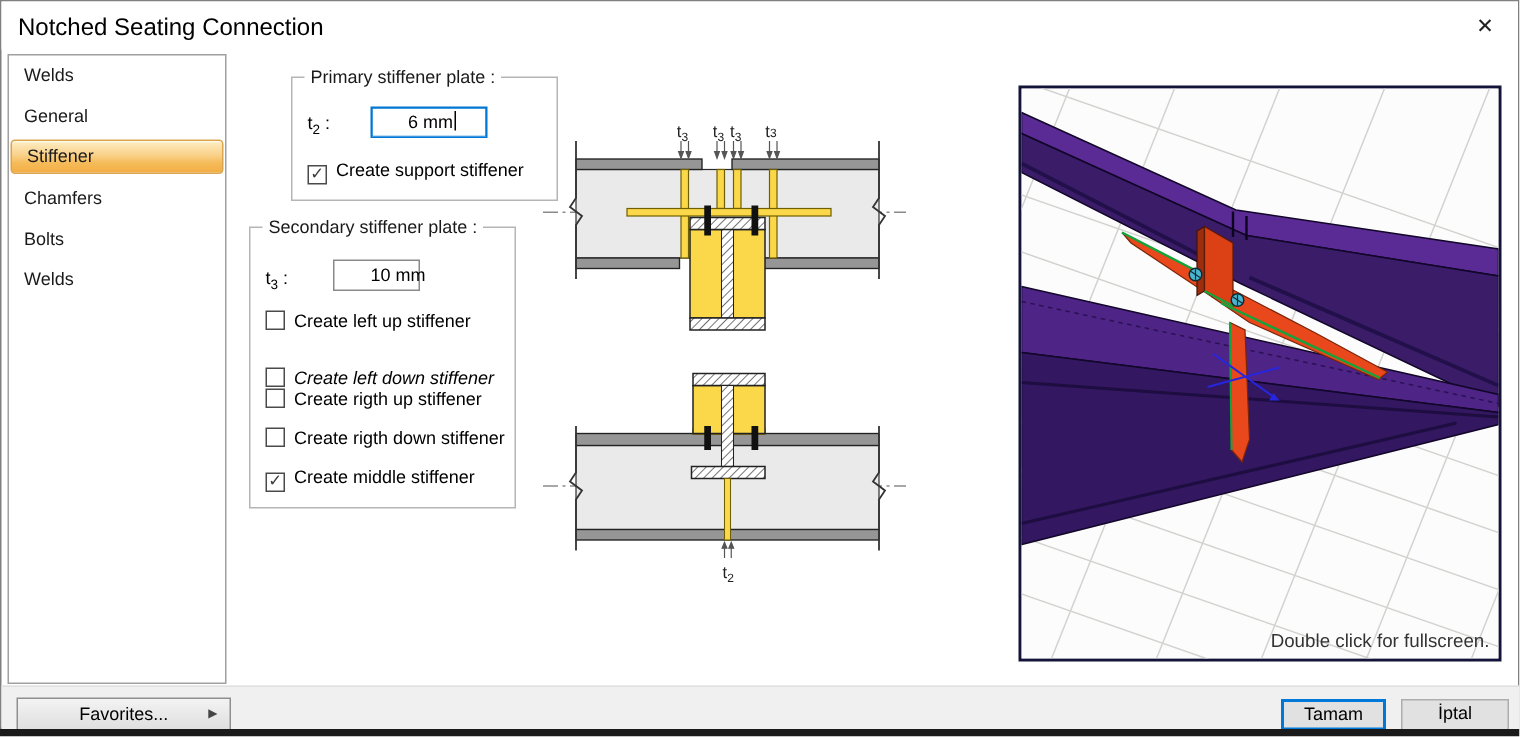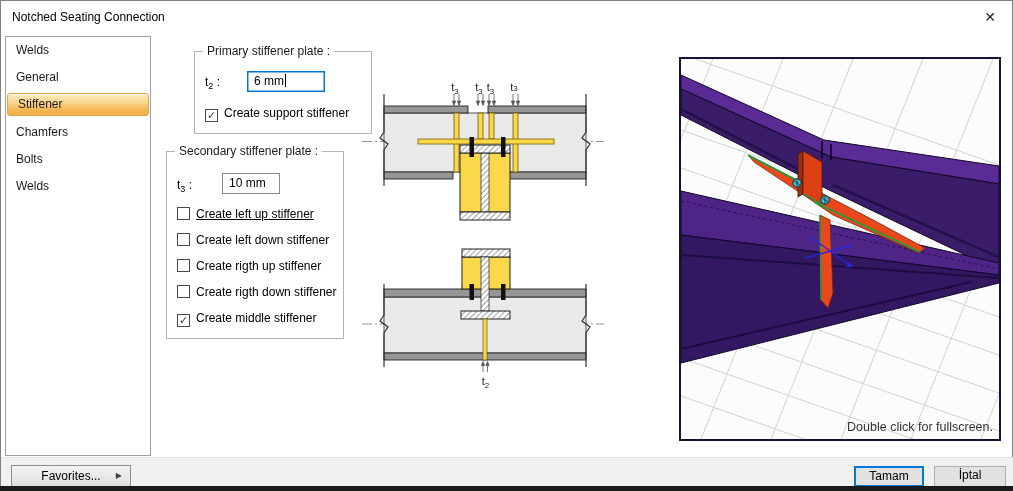--- a/index.html
+++ b/index.html
@@ -3,60 +3,60 @@
 <meta charset="utf-8">
 <style>
   html,body{margin:0;padding:0;}
   body{
     width:1013px;height:491px;position:relative;overflow:hidden;
     font-family:"Liberation Sans", sans-serif;background:#fff;font-size:12px;color:#000;
   }
   .window{position:absolute;left:0;top:0;width:1013px;height:486px;background:#ffffff;
     border:1px solid #808080;box-sizing:border-box;}
   .titlebar{position:absolute;left:0;top:0;width:100%;height:32px;background:#fff;}
-  .title{position:absolute;left:11px;top:9px;font-size:12px;color:#000;}
+  .title{position:absolute;left:11px;top:9px;font-size:16px;color:#000;}
   .close-btn{position:absolute;right:10px;top:5px;width:24px;height:22px;text-align:center;
     font-size:14px;line-height:22px;color:#222;cursor:default;}
   
   .sidebar{position:absolute;left:4px;top:35px;width:146px;height:420px;background:#fff;
     border:1px solid #a0a0a0;box-sizing:border-box;}
   .side-item{position:relative;height:27px;line-height:27px;padding-left:10px;color:#1a1a1a;}
   .side-item.selected{
     margin:0 1px;border:1px solid #dba550;border-radius:3px;height:21px;line-height:21px;
     margin-top:2px;margin-bottom:3px;
     background:linear-gradient(#fdeec4 0%, #f9d189 45%, #f5bb59 70%, #f3ae45 100%);
     box-shadow:inset 0 1px 0 rgba(255,255,255,.6);
   }
   
   .groupbox{position:absolute;border:1px solid #b5b5b5;background:#fff;box-sizing:border-box;}
   .groupbox .gb-title{position:absolute;top:-8px;left:8px;background:#fff;padding:0 4px;color:#1a1a1a;}
   #group-primary{left:165px;top:50px;width:178px;height:83px;margin-left:28px;}
   #group-secondary{left:165px;top:150px;width:178px;height:188px;}
   .param{position:absolute;color:#000;}
   .param sub{font-size:9px;}
   .fake-input{position:absolute;background:#fff;box-sizing:border-box;height:21px;line-height:19px;
-    padding-left:6px;white-space:nowrap;}
+    padding-left:24px;white-space:nowrap;}
   .fake-input.focused{border:1px solid #0077d4;box-shadow:0 0 0 0.5px #0077d4 inset;}
   .fake-input.normal{border:1px solid #8a8a8a;}
   .caret{display:inline-block;width:1px;height:13px;background:#000;vertical-align:-2px;margin-left:1px;}
   .cb-row{position:absolute;left:10px;height:15px;line-height:15px;white-space:nowrap;}
   .cb{display:inline-block;width:13px;height:13px;border:1px solid #4a4a4a;background:#fff;
     box-sizing:border-box;vertical-align:-2px;font-size:11px;line-height:10px;text-align:center;color:#3a3a3a;}
   .cb-label{margin-left:6px;}
   
   #diagram{position:absolute;left:355px;top:57px;}
   
   #preview3d{position:absolute;left:678px;top:56px;width:322px;height:384px;
     border:2px solid #14143a;box-sizing:border-box;background:#fcfcfc;}
   
   .footer{position:absolute;left:0;top:456px;width:1013px;height:30px;background:#f0f0f0;
     border-top:1px solid #e0e0e0;box-sizing:border-box;}
   .btn{position:absolute;box-sizing:border-box;text-align:center;font-size:12px;color:#000;
     background:#e1e1e1;border:1px solid #adadad;}
-  #btn-favorites{left:10px;top:7px;width:120px;height:22px;line-height:20px;
+  #btn-favorites{left:10px;top:7px;width:143px;height:22px;line-height:20px;
     background:linear-gradient(#f3f3f3,#dfdfdf);border:1px solid #8f8f8f;}
   #btn-favorites .arrow{position:absolute;right:8px;top:0px;font-size:8px;color:#444;line-height:20px;}
   #btn-ok{left:853px;top:8px;width:70px;height:21px;line-height:17px;border:2px solid #0078d7;}
   #btn-cancel{left:933px;top:8px;width:72px;height:21px;line-height:17px;}
   .bottom-dark{position:absolute;left:0;top:486px;width:1013px;height:5px;background:#1a1a1a;}
   text{font-family:"Liberation Sans", sans-serif;}
 </style>
 </head>
 <body>
 
@@ -82,24 +82,24 @@
     <div class="fake-input focused" style="left:52px;top:19px;width:78px;"><span>6 mm</span><span class="caret"></span></div>
     <div class="cb-row" style="top:54px;">
       <span class="cb"><span>✓</span></span><span class="cb-label">Create support stiffener</span>
     </div>
   </div>
 
   <div class="groupbox" id="group-secondary">
     <span class="gb-title">Secondary stiffener plate :</span>
     <span class="param" style="left:10px;top:26px;"><span>t</span><sub>3</sub>&nbsp;<span>:</span></span>
     <div class="fake-input normal" style="left:55px;top:21px;width:58px;"><span>10 mm</span></div>
-    <div class="cb-row" style="top:55px;text-decoration:underline;">
+    <div class="cb-row" style="top:55px;">
       <span class="cb"></span><span class="cb-label">Create left up stiffener</span>
     </div>
-    <div class="cb-row" style="top:81px;">
+    <div class="cb-row" style="top:93px;font-style:italic;">
       <span class="cb"></span><span class="cb-label">Create left down stiffener</span>
     </div>
     <div class="cb-row" style="top:107px;">
       <span class="cb"></span><span class="cb-label">Create rigth up stiffener</span>
     </div>
     <div class="cb-row" style="top:133px;">
       <span class="cb"></span><span class="cb-label">Create rigth down stiffener</span>
     </div>
     <div class="cb-row" style="top:159px;">
       <span class="cb"><span>✓</span></span><span class="cb-label">Create middle stiffener</span>

